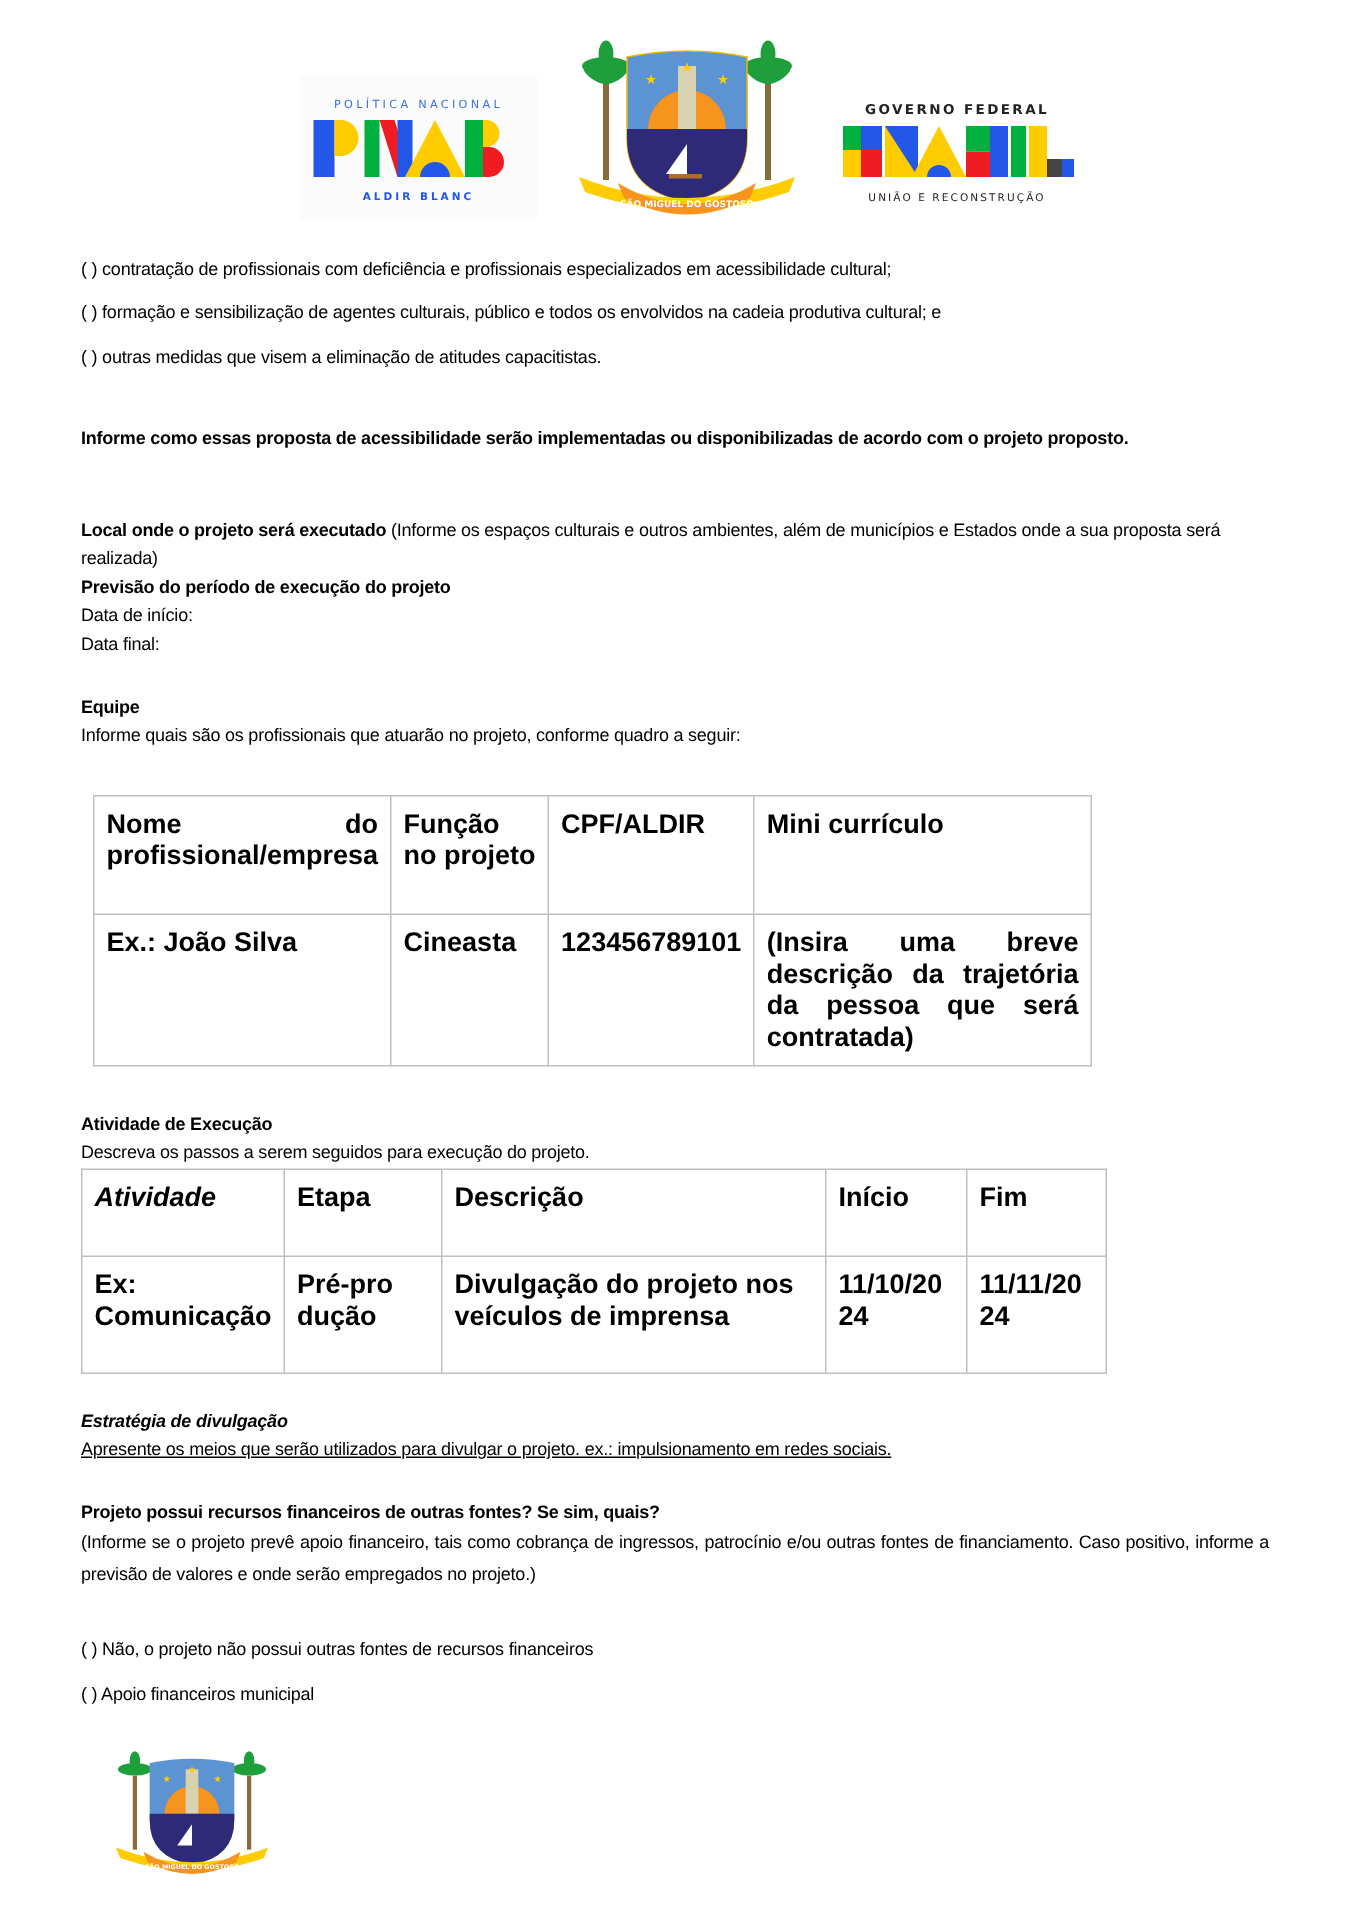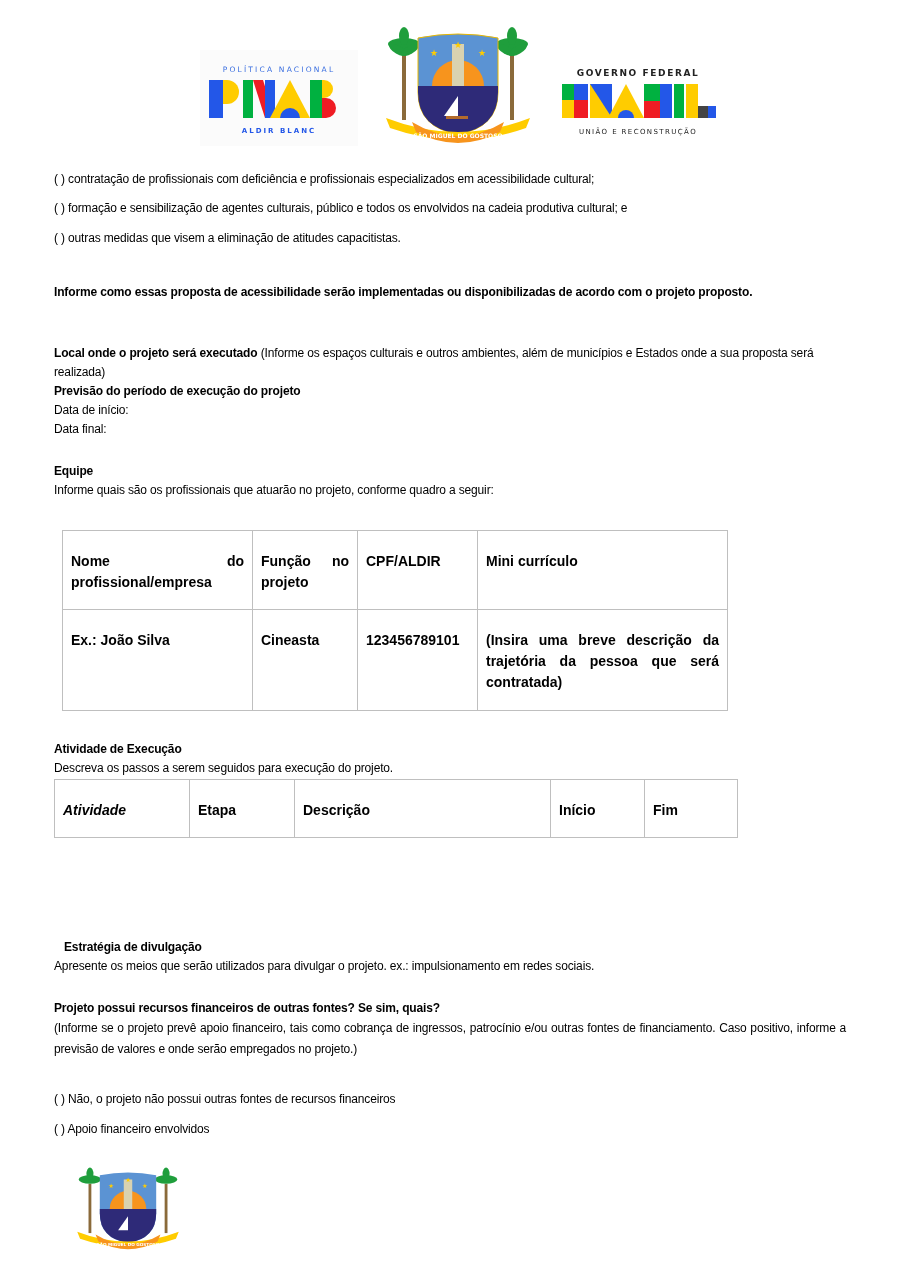--- a/index.html
+++ b/index.html
@@ -11,22 +11,22 @@
   .just { text-align: justify; }
 
   
   .logo-pnab { left: 200px; top: 50px; width: 158px; height: 96px; background:#fbfbfb; }
   .logo-coat { left: 382px; top: 22px; width: 152px; height: 122px; }
   .logo-gov  { left: 560px; top: 60px; width: 160px; height: 80px; }
   .footer-coat { left: 70px; top: 1164px; width: 116px; height: 86px; }
 
   table.grid { border-collapse: collapse; position: absolute; }
   table.grid td { border: 1.5px solid #bfbfbf; vertical-align: top;
-                  font-size: 14px; line-height: 21px; font-weight: bold;
-                  padding: 20px 8px 0 8px; box-sizing: border-box; }
+                  font-size: 18px; line-height: 21px; font-weight: bold;
+                  padding: 8px 8px 0 8px; box-sizing: border-box; }
   .team td.j { text-align: justify; text-align-last: justify; }
   .team td.jl { text-align: justify; }
 </style>
 </head>
 <body>
 
 <div class="abs logo-pnab">
   <svg width="158" height="96" viewBox="0 0 158 96">
     <text x="79" y="22" text-anchor="middle" font-family="DejaVu Sans, sans-serif" font-size="7.5" letter-spacing="2.2" fill="#3b6fe0">POLÍTICA NACIONAL</text>
 
@@ -144,30 +144,39 @@
 
 <table class="grid" style="left:54px; top:779px; width:684px;">
   <tbody>
       <tr style="height:58px;">
     <td style="width:135px;font-style:italic;">Atividade</td>
     <td style="width:105px;">Etapa</td>
     <td style="width:256px;">Descrição</td>
     <td style="width:94px;">Início</td>
     <td>Fim</td>
   </tr>
+  <tr style="height:78px;">
+    <td>Ex: Comunicação</td>
+    <td style="word-break:break-all;">
+          <span style="display:block; width:70px;">Pré-produção</span>
+        </td>
+    <td>Divulgação do projeto nos veículos de imprensa</td>
+    <td style="word-break:break-all;">11/10/2024</td>
+    <td style="word-break:break-all;">11/11/2024</td>
+  </tr>
 </tbody>
   </table>
 
-<div class="abs txt b" style="left:64px; top:938px;">Estratégia de divulgação</div>
-<div class="abs txt" style="left:54px; top:957px;">Apresente os meios que serão utilizados para divulgar o projeto. ex.: impulsionamento em redes sociais.</div>
+<div class="abs txt b" style="left:54px; top:938px;font-style:italic;">Estratégia de divulgação</div>
+<div class="abs txt" style="left:54px; top:957px;text-decoration:underline;">Apresente os meios que serão utilizados para divulgar o projeto. ex.: impulsionamento em redes sociais.</div>
 
 <div class="abs txt b" style="left:54px; top:999px;text-align:center;">Projeto possui recursos financeiros de outras fontes? Se sim, quais?</div>
 <div class="abs txt just" style="left:54px; top:1018px; width:792px; line-height:21px;">(Informe se o projeto prevê apoio financeiro, tais como cobrança de ingressos, patrocínio e/ou outras fontes de financiamento. Caso positivo, informe a previsão de valores e onde serão empregados no projeto.)</div>
 <div class="abs txt" style="left:54px; top:1090px;">(  ) Não, o projeto não possui outras fontes de recursos financeiros</div>
-<div class="abs txt" style="left:54px; top:1120px;">(  ) Apoio financeiro envolvidos</div>
+<div class="abs txt" style="left:54px; top:1120px;">(  ) Apoio financeiros municipal</div>
 
 <div class="abs footer-coat">
   <svg width="116" height="86" viewBox="0 0 152 122">
     <rect x="20" y="28" width="4" height="70" fill="#8a6a3a"></rect>
     <g fill="#1f9e3c">
         <ellipse cx="22" cy="22" rx="16" ry="6"></ellipse>
         <ellipse cx="22" cy="14" rx="5" ry="9"></ellipse>
       </g>
     <rect x="128" y="28" width="4" height="70" fill="#8a6a3a"></rect>
     <g fill="#1f9e3c">

